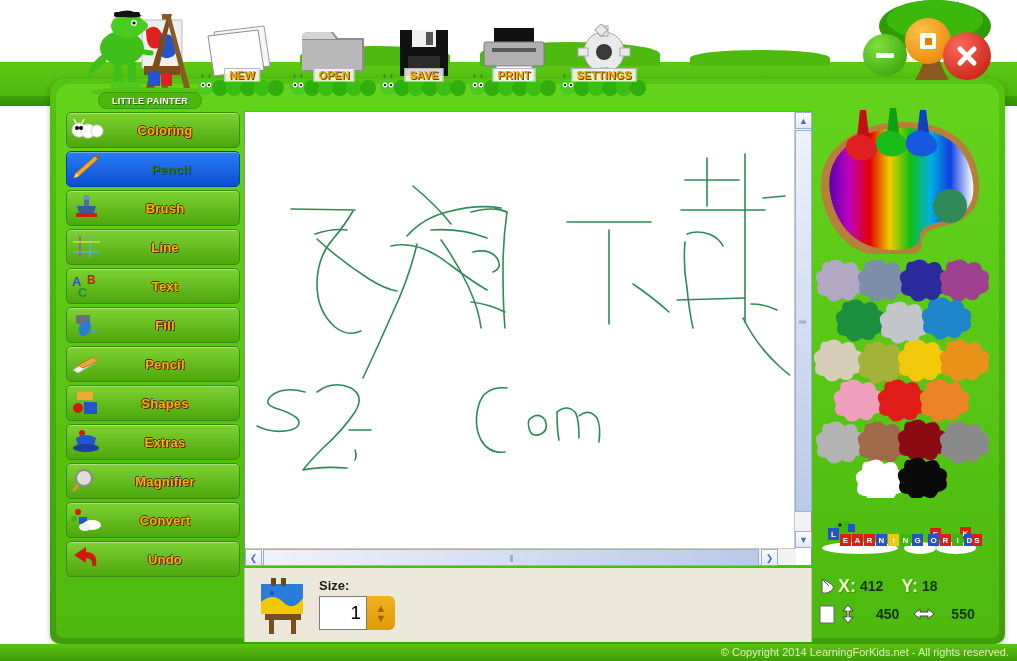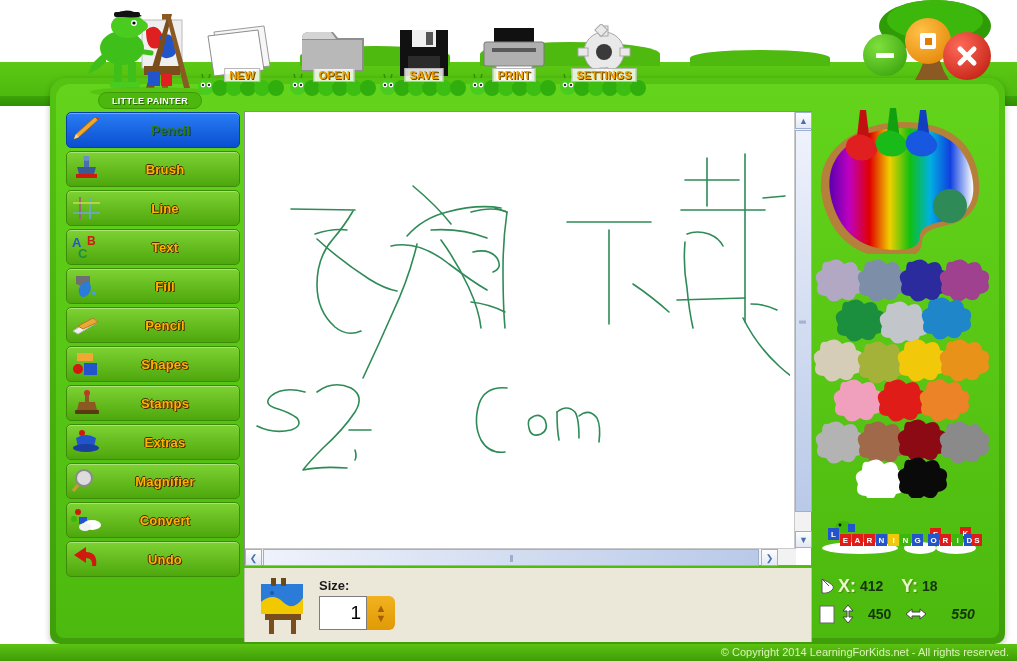--- a/index.html
+++ b/index.html
@@ -389,20 +389,34 @@
     <div class="fruit fruit-close">
       <svg width="26" height="26" viewBox="0 0 26 26">
         <line x1="6" y1="6" x2="20" y2="20" stroke="#fff" stroke-width="5" stroke-linecap="round"></line>
         <line x1="20" y1="6" x2="6" y2="20" stroke="#fff" stroke-width="5" stroke-linecap="round"></line>
       </svg>
     </div>
   </div>
 
   <div class="sidebar">
 
+    <div class="side-item">
+      <span class="si-ico">
+        <svg width="34" height="24" viewBox="0 0 34 24">
+          <circle cx="9" cy="12" r="7" fill="#fff" stroke="#d8d8d8"></circle>
+          <circle cx="18" cy="13" r="7" fill="#fff" stroke="#d8d8d8"></circle>
+          <circle cx="27" cy="13" r="6" fill="#fff" stroke="#d8d8d8"></circle>
+          <circle cx="7" cy="10" r="2" fill="#000"></circle>
+            <circle cx="11" cy="10" r="2" fill="#000"></circle>
+          <line x1="6" y1="5" x2="4" y2="1" stroke="#fff" stroke-width="1.5"></line>
+          <line x1="12" y1="5" x2="14" y2="1" stroke="#fff" stroke-width="1.5"></line>
+        </svg>
+      </span>
+      <span class="si-label">Coloring</span>
+    </div>
 
     <div class="side-item active">
       <span class="si-ico">
         <svg width="34" height="26" viewBox="0 0 34 26">
           <polygon points="4,22 9,20 28,3 25,0 6,17" fill="#f0a733" stroke="#a86d0a"></polygon>
           <polygon points="4,22 9,20 6,17" fill="#f6d9a0"></polygon>
           <polygon points="25,0 28,3 30,1 27,-2" fill="#c24a2a"></polygon>
         </svg>
       </span>
       <span class="si-label">Pencil</span>
@@ -468,31 +482,20 @@
       <span class="si-ico">
         <svg width="34" height="26" viewBox="0 0 34 26">
           <rect x="7" y="2" width="16" height="8" fill="#f0a733"></rect>
           <circle cx="8" cy="18" r="5" fill="#d01a10"></circle>
           <rect x="14" y="12" width="13" height="12" fill="#2255cc"></rect>
         </svg>
       </span>
       <span class="si-label">Shapes</span>
     </div>
 
-    <div class="side-item">
-      <span class="si-ico">
-        <svg width="34" height="26" viewBox="0 0 34 26">
-          <circle cx="17" cy="3" r="3" fill="#c0392b"></circle>
-          <rect x="15" y="5" width="4" height="7" fill="#8a5a22"></rect>
-          <polygon points="9,12 25,12 27,20 7,20" fill="#8a5a22"></polygon>
-          <rect x="5" y="20" width="24" height="4" rx="1" fill="#5a3a12"></rect>
-        </svg>
-      </span>
-      <span class="si-label">Stamps</span>
-    </div>
 
 
     <div class="side-item">
       <span class="si-ico">
         <svg width="34" height="26" viewBox="0 0 34 26">
           <circle cx="12" cy="4" r="3" fill="#d01a10"></circle>
           <path d="M6 9 q10 -6 20 0 l-2 9 h-16z" fill="#2255cc"></path>
           <ellipse cx="16" cy="19" rx="13" ry="4" fill="#1a3f9e"></ellipse>
         </svg>
       </span>
@@ -746,25 +749,25 @@
       <span class="stat-key" style="margin-left:18px;">Y:</span>
       <span class="stat-val">18</span>
     </div>
     <div class="stat-row" style="left:0;top:28px;">
       <svg width="18" height="20" viewBox="0 0 18 20">
         <rect x="2" y="2" width="14" height="17" fill="#fff" stroke="#666"></rect>
       </svg>
       <svg width="16" height="20" viewBox="0 0 16 20" style="margin-left:4px;">
         <polygon points="8,1 13,7 9,7 9,13 13,13 8,19 3,13 7,13 7,7 3,7" fill="#fff" stroke="#444"></polygon>
       </svg>
-      <span class="stat-val" style="margin-left:12px;">450</span>
+      <span class="stat-val" style="margin-left:20px;">450</span>
       <svg width="22" height="16" viewBox="0 0 22 16" style="margin-left:14px;">
         <polygon points="1,8 7,3 7,6 15,6 15,3 21,8 15,13 15,10 7,10 7,13" fill="#fff" stroke="#444"></polygon>
       </svg>
-      <span class="stat-val" style="margin-left:24px;font-style:italic;">550</span>
+      <span class="stat-val" style="margin-left:16px;">550</span>
     </div>
   </div>
 
   <div class="footer">
     <span>© Copyright 2014 LearningForKids.net - All rights reserved.</span>
   </div>
 
 </div>
 
 </body></html>

